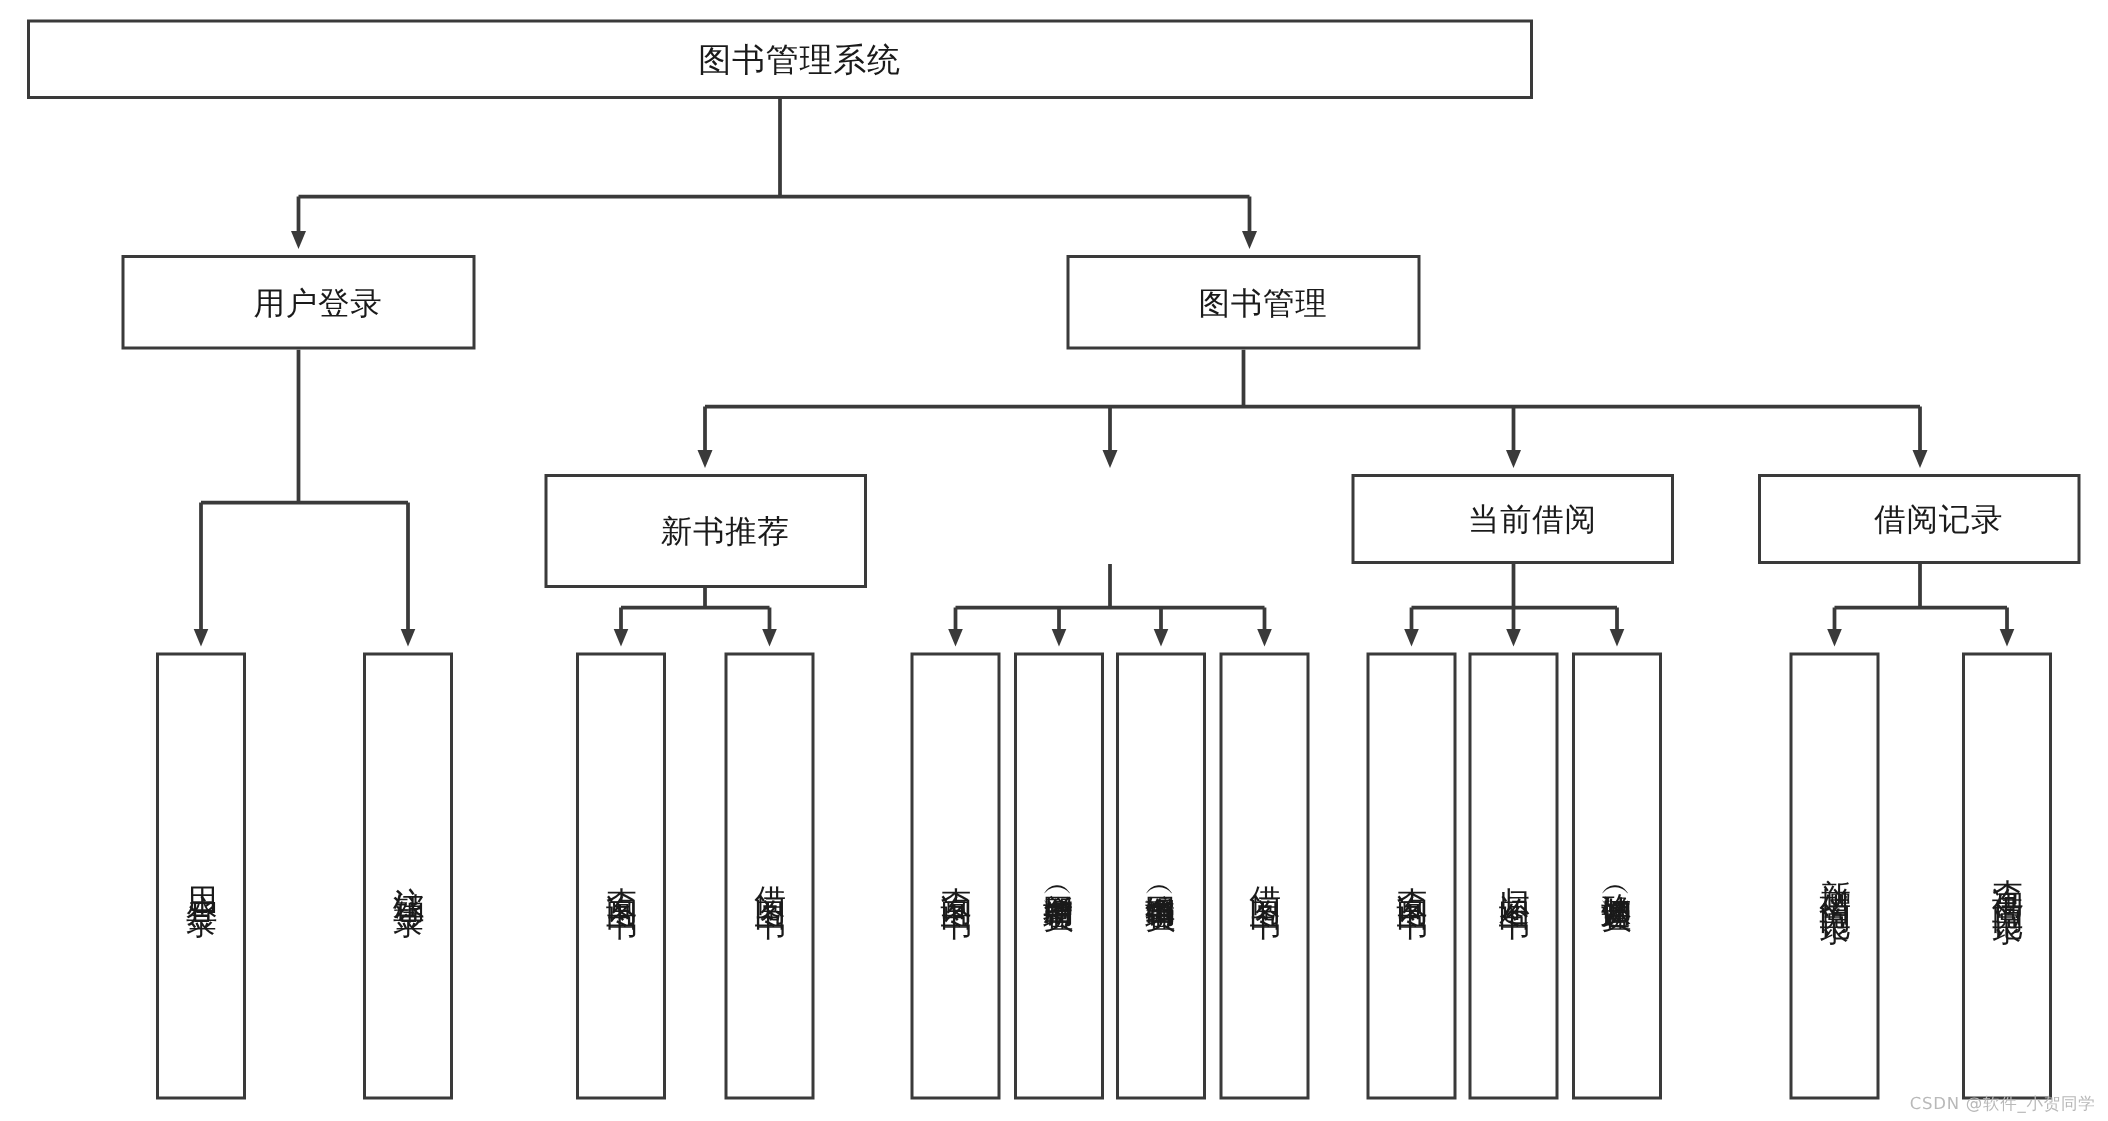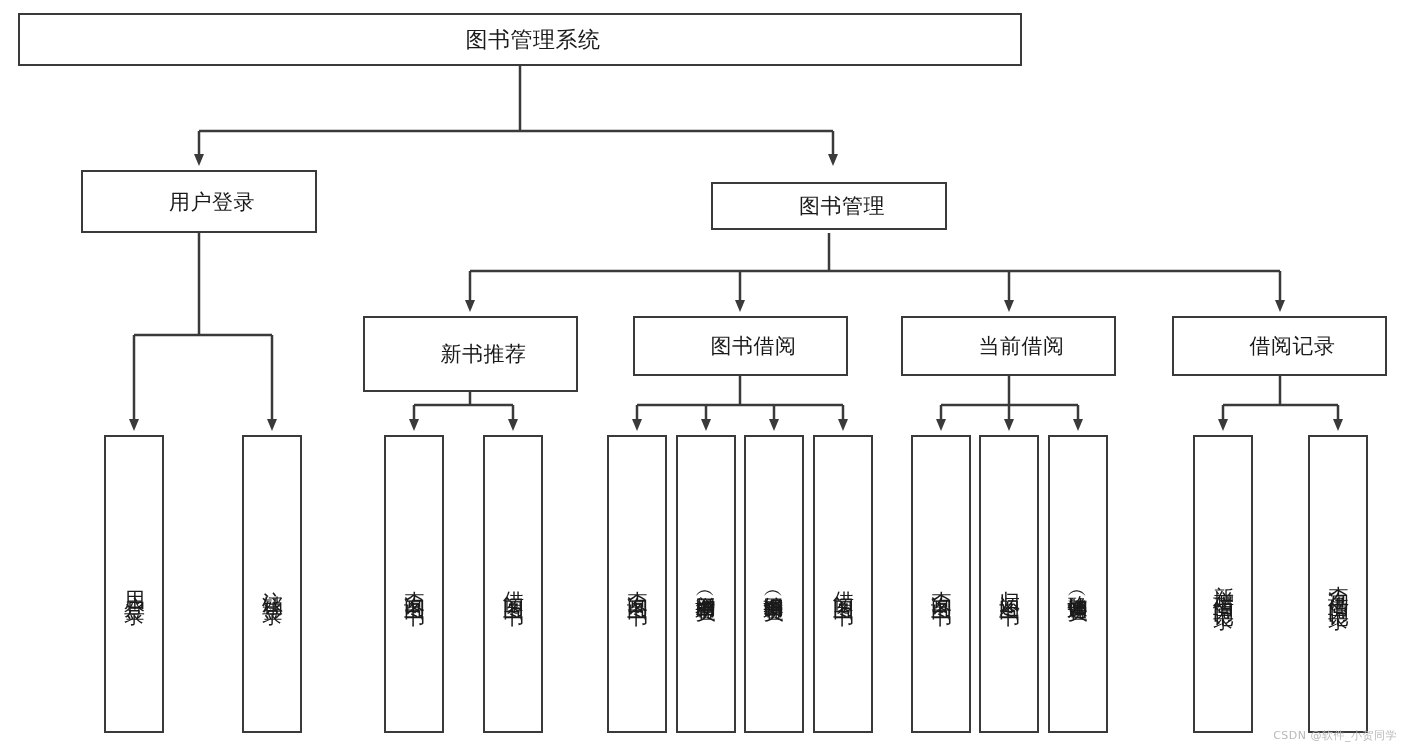--- a/index.html
+++ b/index.html
@@ -105,29 +105,26 @@
     </g>
   </svg>
 
   <div class="node h root" style="left: 18px; top: 13px; width: 1004px; height: 53px; border-color: rgb(58, 58, 58); background: rgb(255, 255, 255); color: rgb(26, 26, 26);">
     <span class="lbl">图书管理系统</span>
   </div>
 
   <div class="node h" style="left: 81px; top: 170px; width: 236px; height: 63px; border-color: rgb(58, 58, 58); background: rgb(255, 255, 255); color: rgb(26, 26, 26);">
     <span class="lbl">用户登录</span>
   </div>
-  <div class="node h" style="left: 711px; top: 170px; width: 236px; height: 48px; border-color: rgb(58, 58, 58); background: rgb(255, 255, 255); color: rgb(26, 26, 26); margin-top: 12px;">
+  <div class="node h" style="left: 711px; top: 170px; width: 236px; height: 63px; border-color: rgb(58, 58, 58); background: rgb(255, 255, 255); color: rgb(26, 26, 26);">
     <span class="lbl">图书管理</span>
   </div>
 
   <div class="node h" style="left: 363px; top: 316px; width: 215px; height: 76px; border-color: rgb(58, 58, 58); background: rgb(255, 255, 255); color: rgb(26, 26, 26);">
     <span class="lbl">新书推荐</span>
-  </div>
-  <div class="node h" style="left: 633px; top: 316px; width: 215px; height: 60px; border-color: rgb(58, 58, 58); background: rgb(255, 255, 255); color: rgb(26, 26, 26);">
-    <span class="lbl">图书借阅</span>
   </div>
   <div class="node h" style="left: 901px; top: 316px; width: 215px; height: 60px; border-color: rgb(58, 58, 58); background: rgb(255, 255, 255); color: rgb(26, 26, 26); text-align: right;">
     <span class="lbl">当前借阅</span>
   </div>
   <div class="node h" style="left: 1172px; top: 316px; width: 215px; height: 60px; border-color: rgb(58, 58, 58); background: rgb(255, 255, 255); color: rgb(26, 26, 26);">
     <span class="lbl">借阅记录</span>
   </div>
 
   <div class="node v" style="left: 104px; top: 435px; width: 60px; height: 298px; border-color: rgb(58, 58, 58); background: rgb(255, 255, 255); color: rgb(26, 26, 26);">
     <span class="lbl">用户登录</span>

